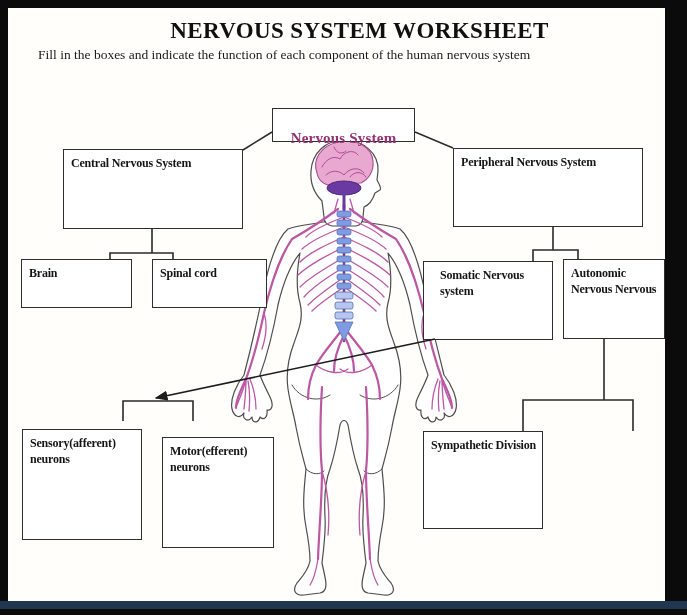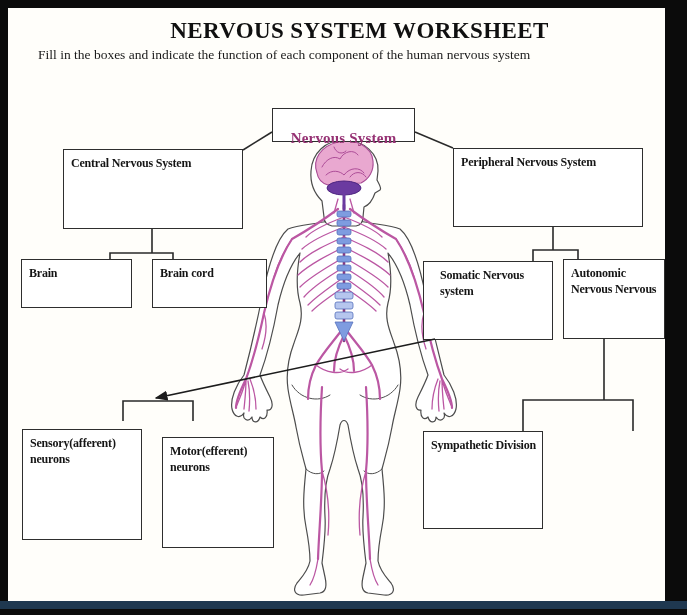--- a/index.html
+++ b/index.html
@@ -146,21 +146,21 @@
   <div class="wbox b-pns">
     <span>Peripheral Nervous System</span>
   </div>
   <div class="wbox b-cns">
     <span>Central Nervous System</span>
   </div>
   <div class="wbox b-brain">
     <span>Brain</span>
   </div>
   <div class="wbox b-spin">
-    <span>Brain cord</span>
+    <span>Spinal cord</span>
   </div>
   <div class="wbox b-som">
     <span>Somatic Nervous system</span>
   </div>
   <div class="wbox b-auto">
     <span>Autonomic Nervous Nervous</span>
   </div>
   <div class="wbox b-sens">
     <span>Sensory(afferent) neurons</span>
   </div>

